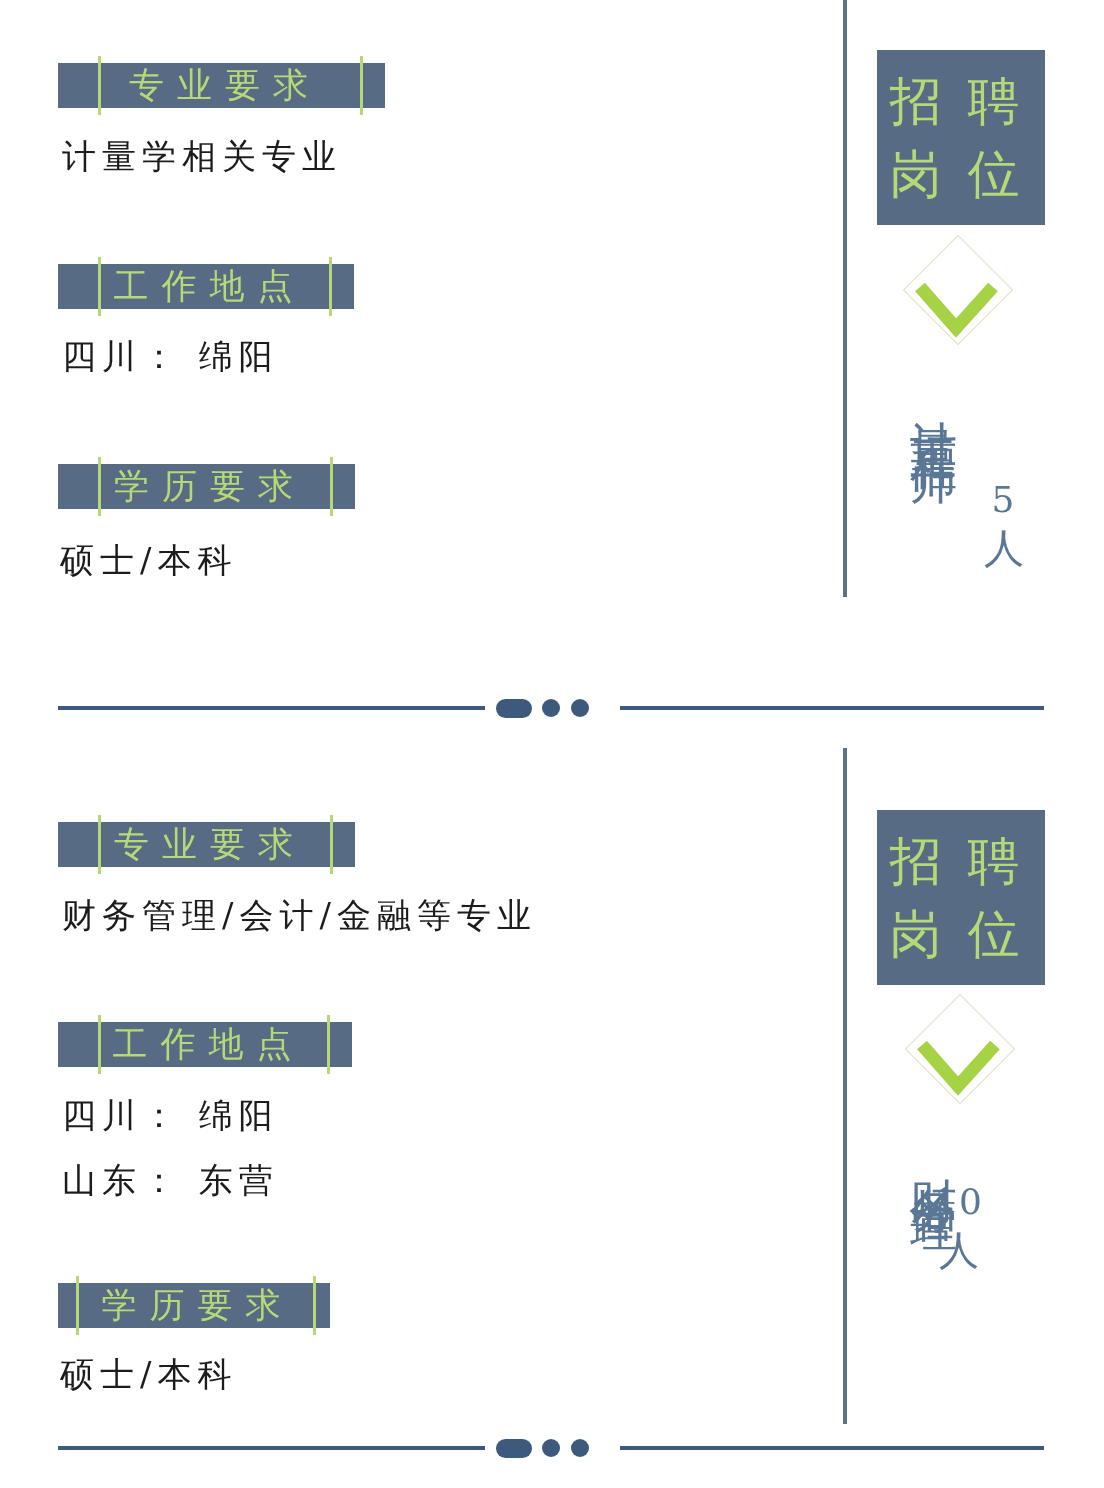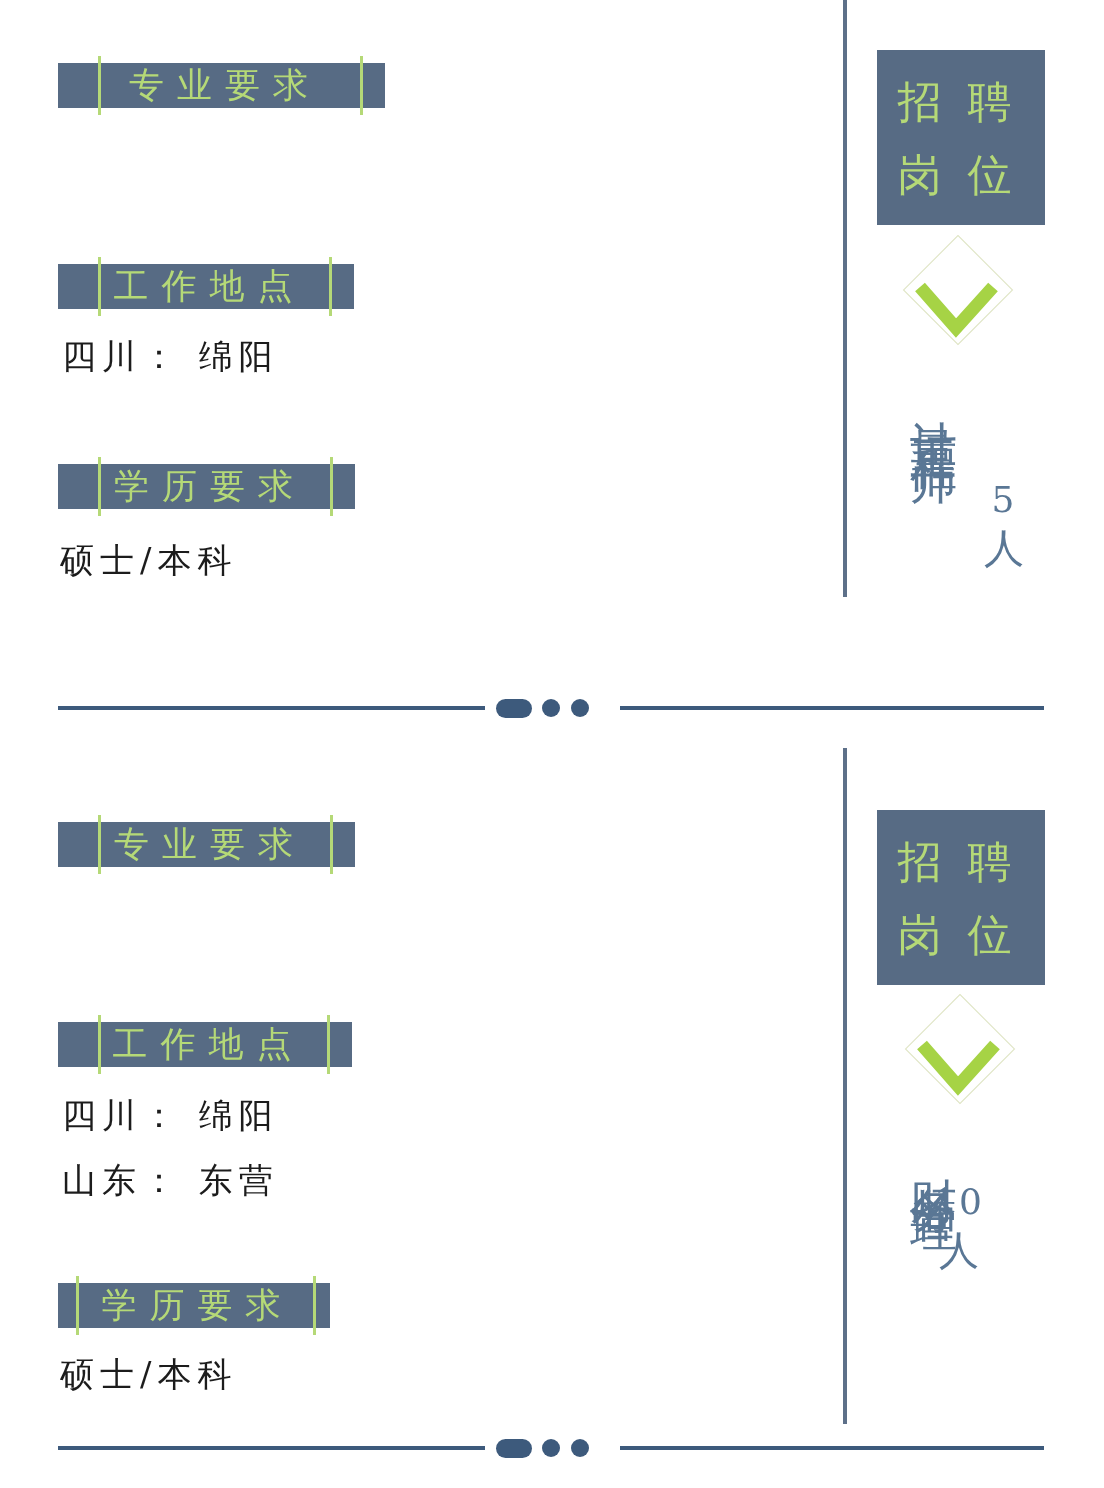--- a/index.html
+++ b/index.html
@@ -22,21 +22,21 @@
   .tick-l{left:40px;}
   .tick-r{right:22px;}
   .hdr-text{color:var(--accent-green);font-size:35px;letter-spacing:13px;text-indent:7px;white-space:nowrap;line-height:45px;}
 
   
   .content{position:absolute;color:var(--ink);font-size:34px;letter-spacing:6px;white-space:nowrap;}
 
   
   .vline{position:absolute;width:4px;background:var(--line-slate);}
   .recruit-box{position:absolute;width:168px;height:175px;background:var(--header-box);display:flex;flex-direction:column;justify-content:center;align-items:center;}
-  .recruit-line{color:var(--accent-green);font-size:44px;letter-spacing:26px;text-indent:13px;line-height:73px;white-space:nowrap;}
+  .recruit-line{color:var(--accent-green);font-size:52px;letter-spacing:26px;text-indent:13px;line-height:73px;white-space:nowrap;}
   .diamond{position:absolute;width:76px;height:76px;border:1px solid var(--diamond-outline);transform:rotate(45deg);background:transparent;}
   .chevron-svg{position:absolute;width:100px;height:66px;}
   .job-title{position:absolute;writing-mode:vertical-rl;text-orientation:upright;color:var(--title-blue);font-size:47px;letter-spacing:10px;white-space:nowrap;}
   .headcount{position:absolute;display:flex;flex-direction:column;align-items:center;color:var(--title-blue);}
   .headcount .num{font-size:36px;letter-spacing:2px;line-height:44px;}
   .headcount .unit{font-size:40px;line-height:52px;}
 
   
   .dline{position:absolute;height:4px;background:var(--navy);}
   .dot{position:absolute;width:18px;height:18px;border-radius:50%;background:var(--navy);}
@@ -45,20 +45,21 @@
 </head>
 <body>
 
 <div class="page">
 
   <div class="hdr" style="left:58px;top:63px;width:327px">
     <span class="tick tick-l"></span>
     <span class="hdr-text">专业要求</span>
     <span class="tick tick-r"></span>
   </div>
+  <div class="content" style="left:62px;top:134px">计量学相关专业</div>
 
   <div class="hdr" style="left:58px;top:264px;width:296px">
     <span class="tick tick-l"></span>
     <span class="hdr-text">工作地点</span>
     <span class="tick tick-r"></span>
   </div>
   <div class="content" style="left:62px;top:334px">四川： 绵阳</div>
 
   <div class="hdr" style="left:58px;top:464px;width:297px">
     <span class="tick tick-l"></span>
@@ -86,20 +87,21 @@
   <div class="dot-double" style="left:496px;top:699px"></div>
   <div class="dot" style="left:542px;top:699px"></div>
   <div class="dot" style="left:571px;top:699px"></div>
   <div class="dline" style="left:620px;top:706px;width:424px"></div>
 
   <div class="hdr" style="left:58px;top:822px;width:297px">
     <span class="tick tick-l"></span>
     <span class="hdr-text">专业要求</span>
     <span class="tick tick-r"></span>
   </div>
+  <div class="content" style="left:62px;top:893px">财务管理/会计/金融等专业</div>
 
   <div class="hdr" style="left:58px;top:1022px;width:294px">
     <span class="tick tick-l"></span>
     <span class="hdr-text">工作地点</span>
     <span class="tick tick-r"></span>
   </div>
   <div class="content" style="left:62px;top:1093px">四川： 绵阳</div>
   <div class="content" style="left:62px;top:1158px">山东： 东营</div>
 
   <div class="hdr" style="left:58px;top:1283px;width:272px">

